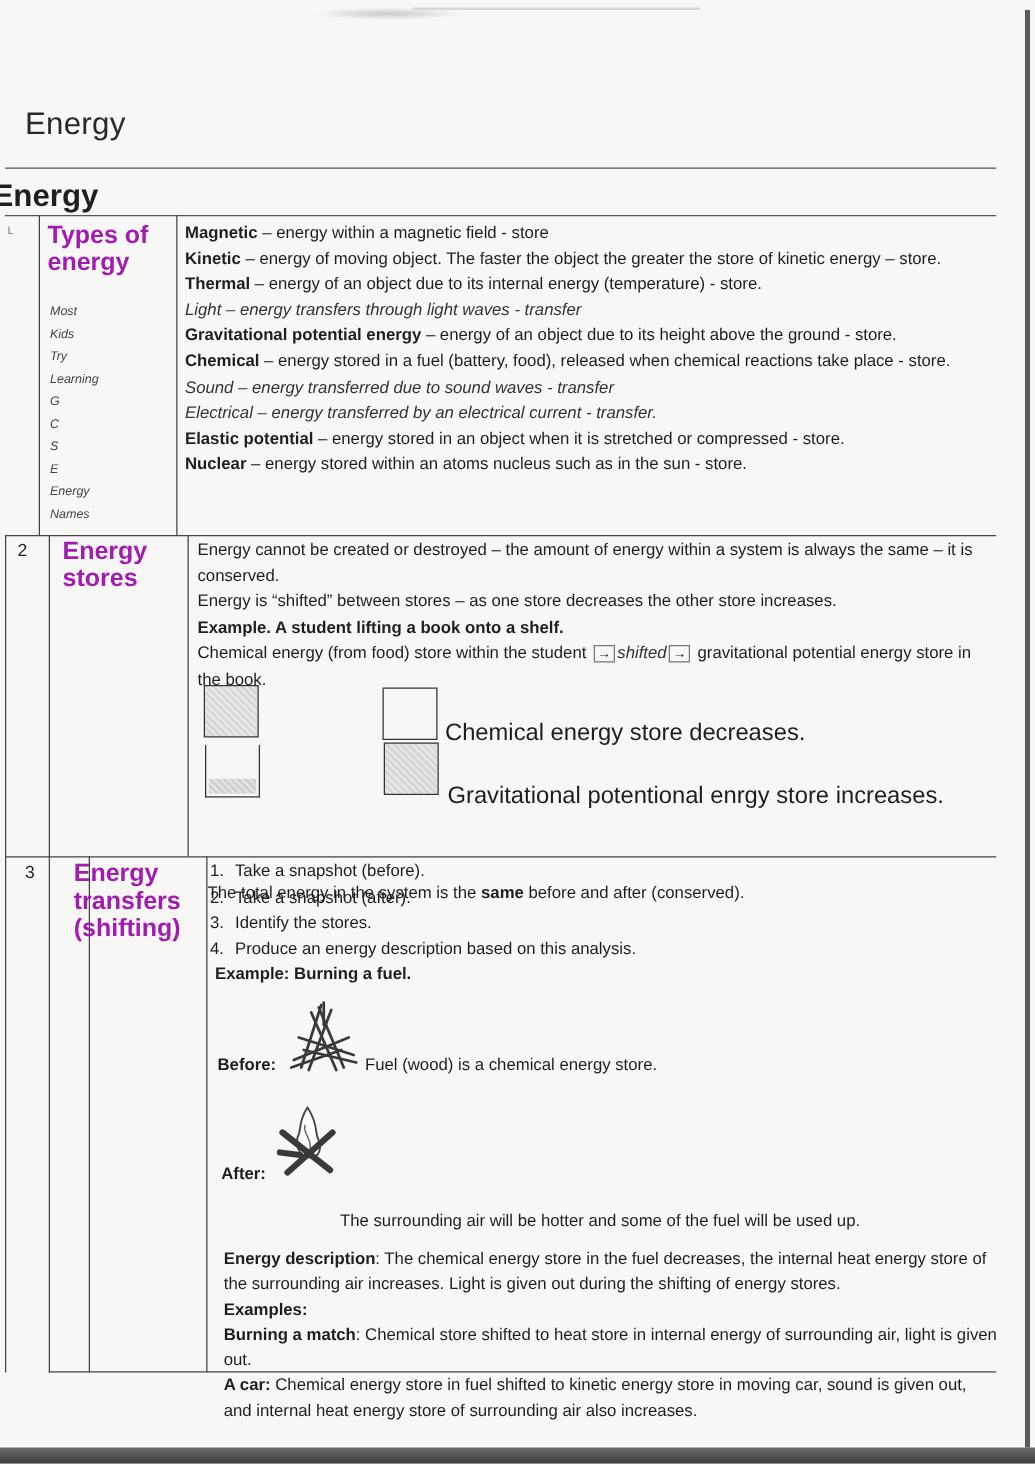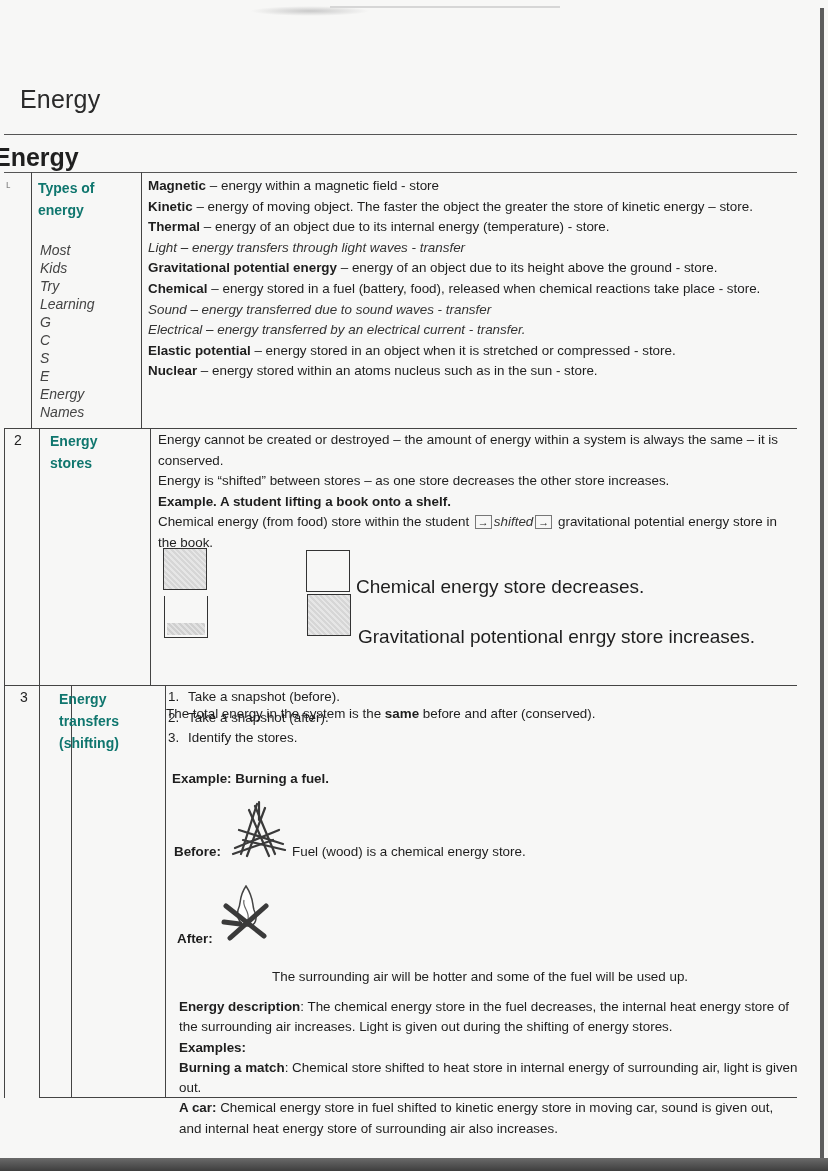--- a/index.html
+++ b/index.html
@@ -30,22 +30,22 @@
   .rule1 { position: absolute; left: 4px; top: 134px; width: 793px; height: 1px; background: #555; }
   .section-title {
     position: absolute; left: 0px; top: 143px;
     font-size: 25px; font-weight: bold; color: #1f1f1f;
   }
   .rule2 { position: absolute; left: 4px; top: 172px; width: 793px; height: 1px; background: #555; }
   .vline { position: absolute; background: #444; width: 1px; }
   .hline { position: absolute; background: #444; height: 1px; }
 
   .num { position: absolute; font-size: 14px; color: #222; }
-  .topic { position: absolute; font-size: 14px; font-weight: bold; line-height: 22px; color: #0f766e; }
-  .mnemonic { position: absolute; font-size: 14px; font-style: italic; line-height: 18px; color: #444; }
+  .topic { position: absolute; font-size: 20px; font-weight: bold; line-height: 22px; color: #a21caf; }
+  .mnemonic { position: absolute; font-size: 10px; font-style: italic; line-height: 18px; color: #444; }
 
   .content { position: absolute; font-size: 13.4px; line-height: 20.6px; color: #1e1e1e; }
   .content p { margin: 0; }
   .content .it { font-style: italic; color: #333; }
   .content b { font-weight: bold; }
   .sym { font-size: 11px; border: 1px solid #777; padding: 0 2px; margin: 0 2px; }
 
   .box { position: absolute; width: 44px; height: 42px; border: 1.6px solid #333; box-sizing: border-box; }
   .box.full { background: repeating-linear-gradient(45deg, #d6d6d6 0 2px, #e6e6e6 2px 4px); }
   .box.open { border-top: none; }
@@ -140,20 +140,21 @@
   <div class="num" style="left:20px; top:689px;">3</div>
   <div class="topic" style="left:59px; top:688px;">
     <div>Energy</div>
     <div>transfers</div>
     <div>(shifting)</div>
   </div>
   <div class="content" id="steps" style="left:168px; top:687px; width:620px;">
       <p><span style="display: inline-block; width: 20px;">1.</span><span>Take a snapshot (before).</span></p>
       <p><span style="display: inline-block; width: 20px;">2.</span><span>Take a snapshot (after).</span></p>
       <p><span style="display: inline-block; width: 20px;">3.</span><span>Identify the stores.</span></p>
+      <p><span style="display: inline-block; width: 20px;">4.</span><span>Produce an energy description based on this analysis.</span></p>
     </div>
   <div class="content" style="left:172px; top:769px;"><b>Example: Burning a fuel.</b></div>
 
   <div class="content" style="left:174px; top:842px;"><b>Before:</b></div>
   <svg class="illus" style="left:229px; top:800px;" width="60" height="60" viewBox="0 0 60 60">
     <g stroke="#3a3a3a" stroke-width="2.2" stroke-linecap="round">
       <line x1="28" y1="4" x2="12" y2="54"></line>
       <line x1="26" y1="6" x2="46" y2="54"></line>
       <line x1="20" y1="10" x2="40" y2="56"></line>
       <line x1="36" y1="8" x2="18" y2="56"></line>

